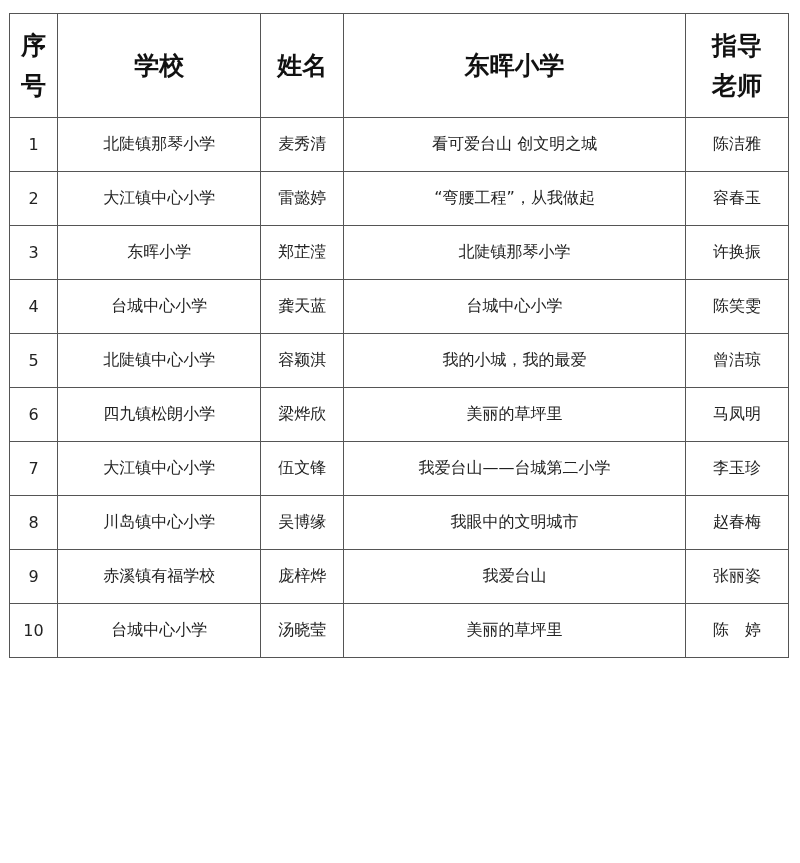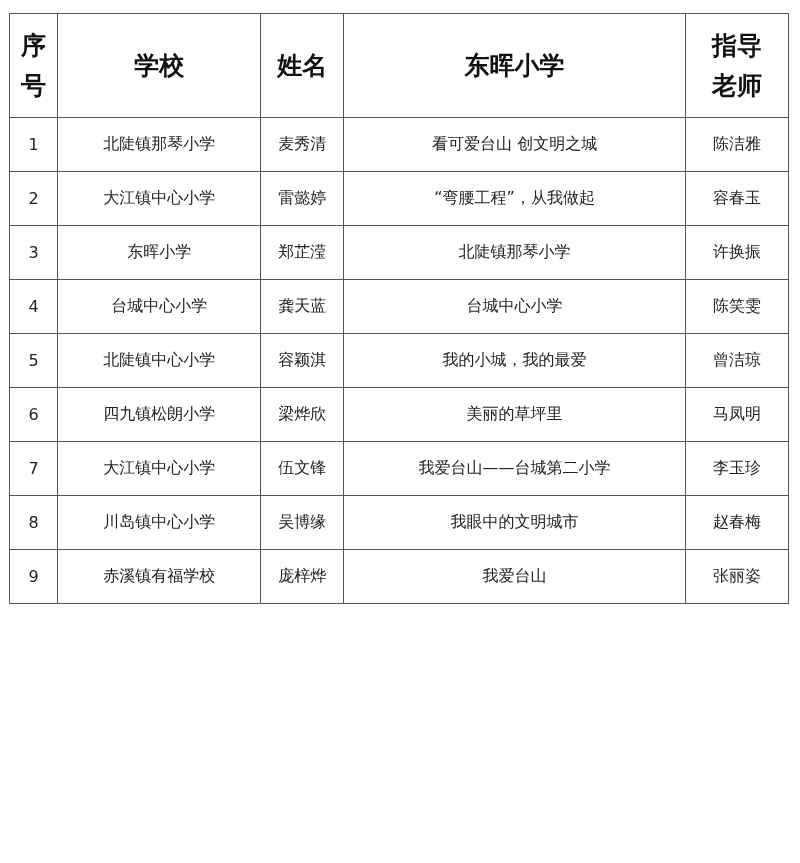--- a/index.html
+++ b/index.html
@@ -135,14 +135,21 @@
       <td>我眼中的文明城市</td>
       <td>赵春梅</td>
     </tr>
     <tr>
       <td class="num">9</td>
       <td>赤溪镇有福学校</td>
       <td>庞梓烨</td>
       <td>我爱台山</td>
       <td>张丽姿</td>
     </tr>
+    <tr>
+      <td class="num">10</td>
+      <td>台城中心小学</td>
+      <td>汤晓莹</td>
+      <td>美丽的草坪里</td>
+      <td>陈　婷</td>
+    </tr>
   </tbody>
 </table>
 
 </body></html>

